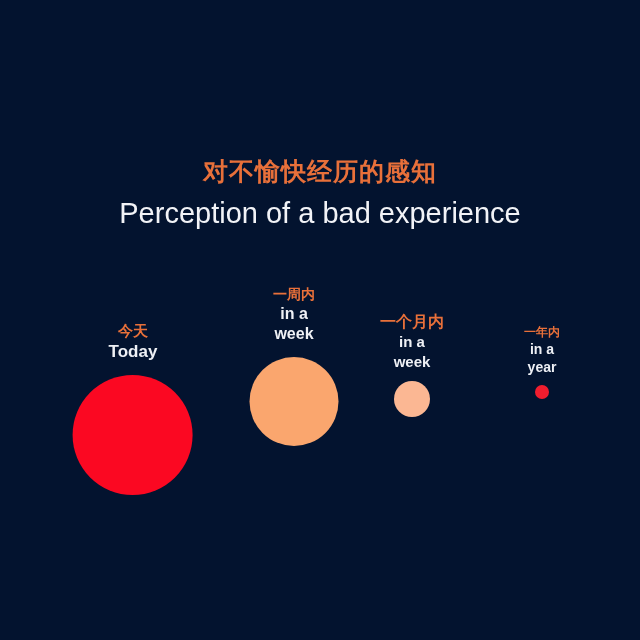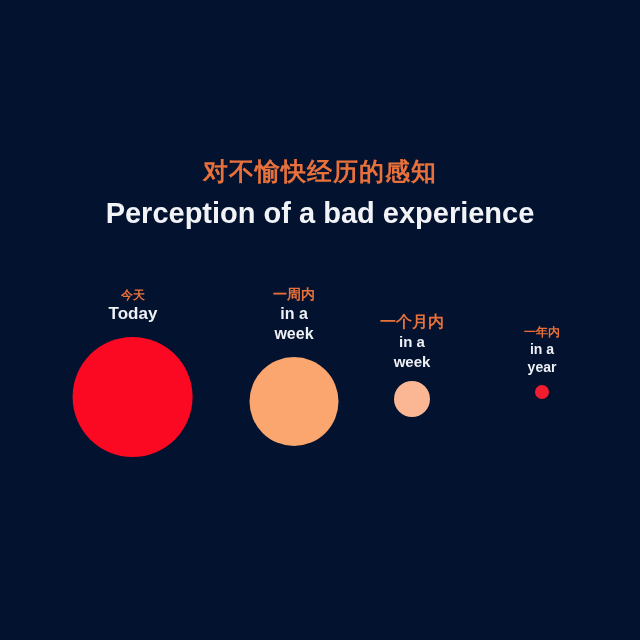--- a/index.html
+++ b/index.html
@@ -32,21 +32,21 @@
     color: #e8703a;
     font-size: 25px;
     font-weight: bold;
     line-height: 30px;
     letter-spacing: 1px;
     white-space: nowrap;
   }
   #title-en {
     color: #f2f3f7;
     font-size: 29px;
-    font-weight: 700;
+    font-weight: 400;
     line-height: 40px;
     margin-top: 7px;
     white-space: nowrap;
   }
 
   
   #chart {
     position: absolute;
     left: 0;
     top: 0;
@@ -76,21 +76,21 @@
   .bubble-dot {
     border-radius: 50%;
     position: absolute;
     left: 50%;
     transform: translateX(-50%);
     top: 0;
   }
 
   
   #g1 { left: 133px; top: 288px; }
-  #g1 .bubble-label-cn { font-size: 12px; }
+  #g1 .bubble-label-cn { font-size: 15px; margin-top: 34px; }
   #g1 .bubble-label-en { font-size: 17px; }
   #g1 .bubble-dot { width: 120px; height: 120px; background: #fb0822; margin-top: 12px; }
 
   
   #g2 { left: 294px; top: 286px; }
   #g2 .bubble-label-cn { font-size: 14px; }
   #g2 .bubble-label-en { font-size: 16px; }
   #g2 .bubble-dot { width: 89px; height: 89px; background: #faa66e; margin-top: 12px; }
 
   

